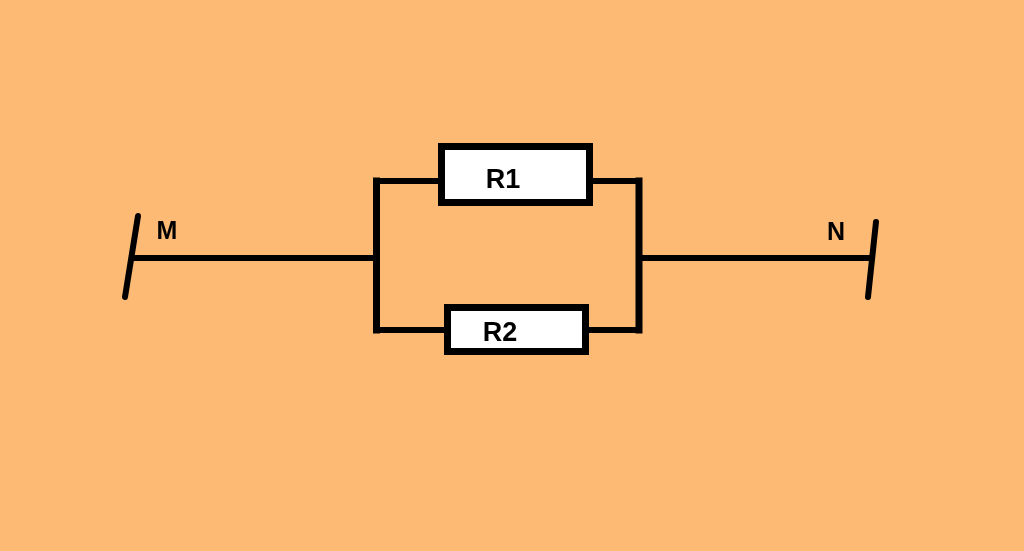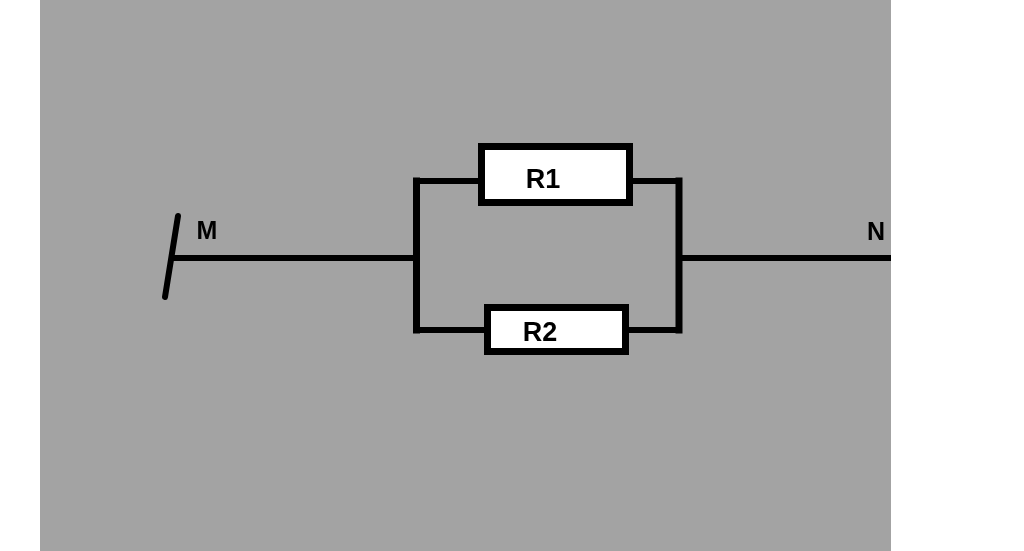--- a/index.html
+++ b/index.html
@@ -3,25 +3,24 @@
 <meta charset="utf-8">
 <style>
   html, body {
     margin: 0;
     padding: 0;
     background: #ffffff;
     font-family: "Liberation Sans", sans-serif;
   }
   .canvas {
     position: relative;
-    width: 851px;
+    width: 1024px;
     height: 551px;
-    background: #a3a3a3;
+    background: #fdba74;
     overflow: hidden;
-    margin-left: 40px;
   }
   svg { display: block; }
   .wire {
     fill: none;
     stroke-linecap: square;
   }
   .terminal-mark {
     fill: none;
     stroke-linecap: round;
   }

